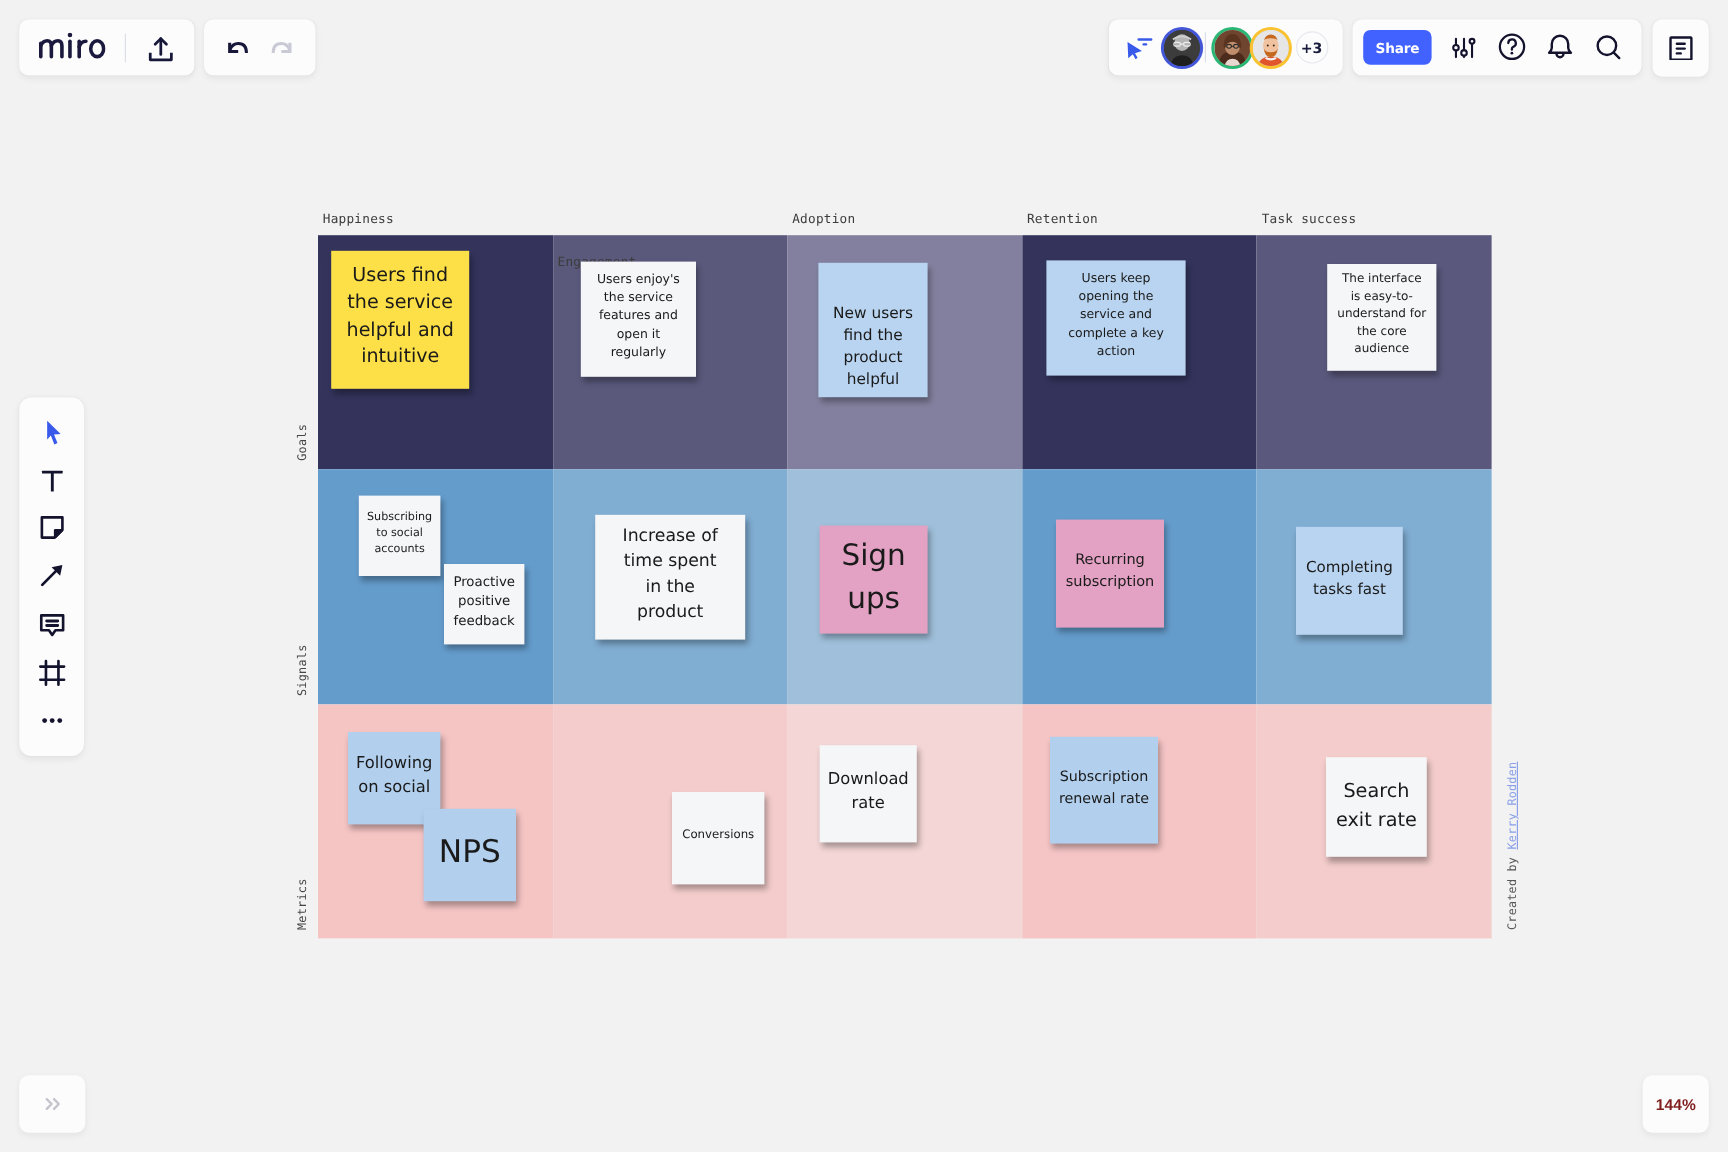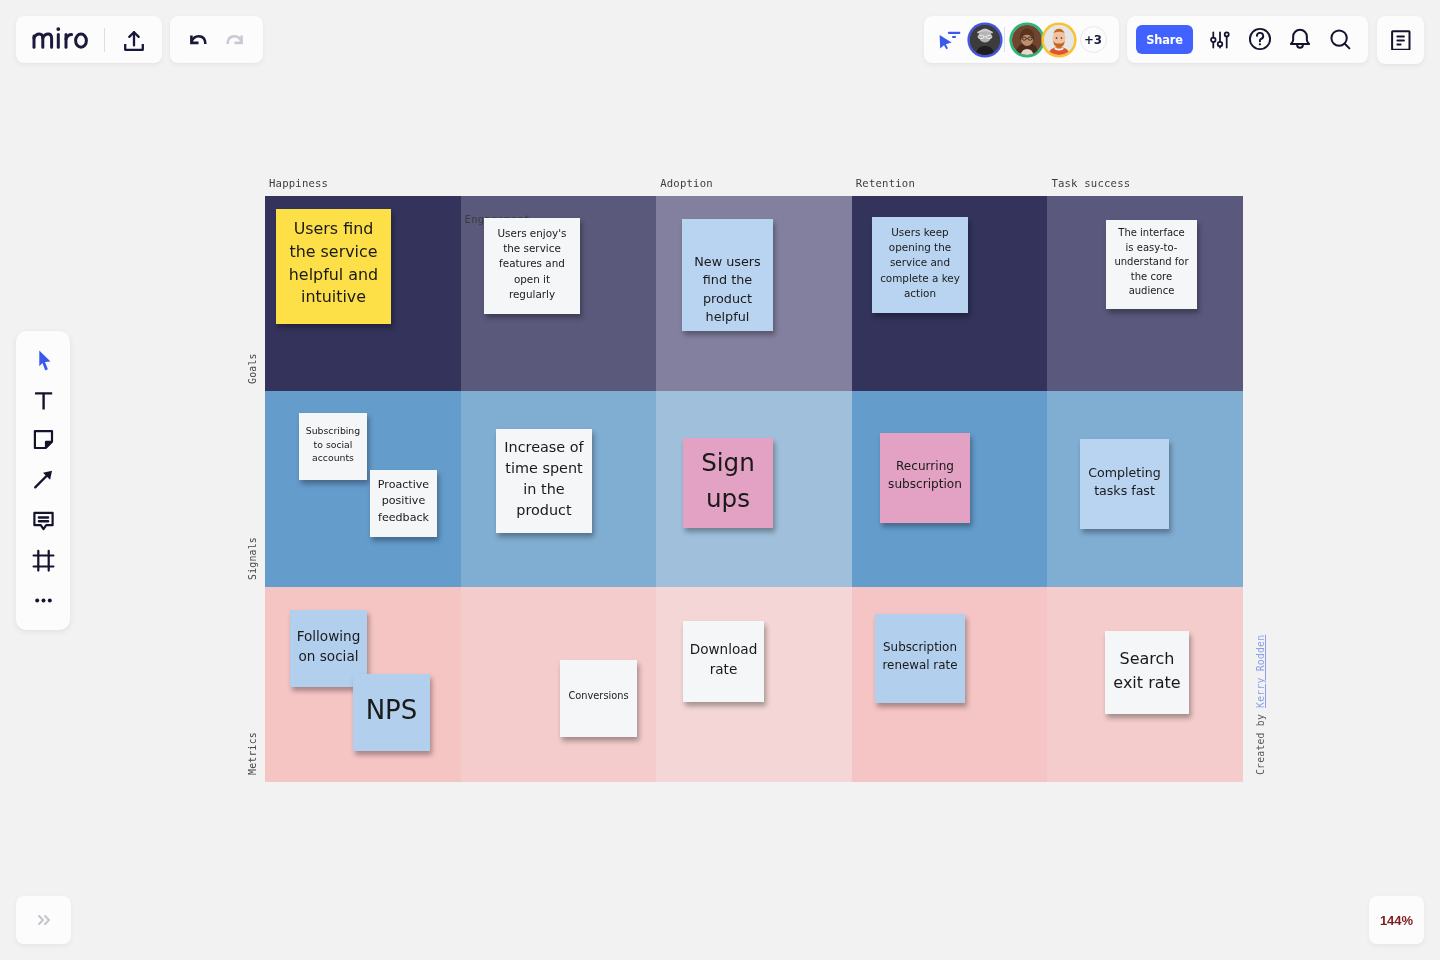--- a/index.html
+++ b/index.html
@@ -316,21 +316,21 @@
 features and
 open it
 regularly</div>
     </div>
     <div class="note" style="left: 417px; top: 23px; width: 91px; height: 112px; background: rgb(185, 212, 240); font-size: 12.8px; align-items: flex-end;">
       <div class="note-text">New users
 find the
 product
 helpful</div>
     </div>
-    <div class="note" style="left: 607px; top: 21px; width: 96px; height: 96px; background: rgb(185, 212, 240); font-size: 10.4px;">
+    <div class="note" style="left: 607px; top: 21px; width: 116px; height: 96px; background: rgb(185, 212, 240); font-size: 10.4px;">
       <div class="note-text">Users keep
 opening the
 service and
 complete a key
 action</div>
     </div>
     <div class="note" style="left: 841px; top: 24px; width: 91px; height: 89px; background: rgb(245, 246, 248); font-size: 10px;">
       <div class="note-text">The interface
 is easy-to-
 understand for
@@ -340,21 +340,21 @@
     <div class="note" style="left: 34px; top: 217px; width: 68px; height: 67px; background: rgb(245, 246, 248); font-size: 9.3px;">
       <div class="note-text">Subscribing
 to social
 accounts</div>
     </div>
     <div class="note" style="left: 105px; top: 274px; width: 67px; height: 67px; background: rgb(245, 246, 248); font-size: 11.1px;">
       <div class="note-text">Proactive
 positive
 feedback</div>
     </div>
-    <div class="note" style="left: 231px; top: 233px; width: 96px; height: 104px; background: rgb(245, 246, 248); font-size: 14.4px;">
+    <div class="note" style="left: 231px; top: 233px; width: 125px; height: 104px; background: rgb(245, 246, 248); font-size: 14.4px;">
       <div class="note-text">Increase of
 time spent
 in the
 product</div>
     </div>
     <div class="note" style="left: 418px; top: 242px; width: 90px; height: 90px; background: rgb(227, 162, 196); font-size: 24.6px;">
       <div class="note-text">Sign
 ups</div>
     </div>
     <div class="note" style="left: 615px; top: 237px; width: 90px; height: 90px; background: rgb(227, 162, 196); font-size: 12.1px;">

